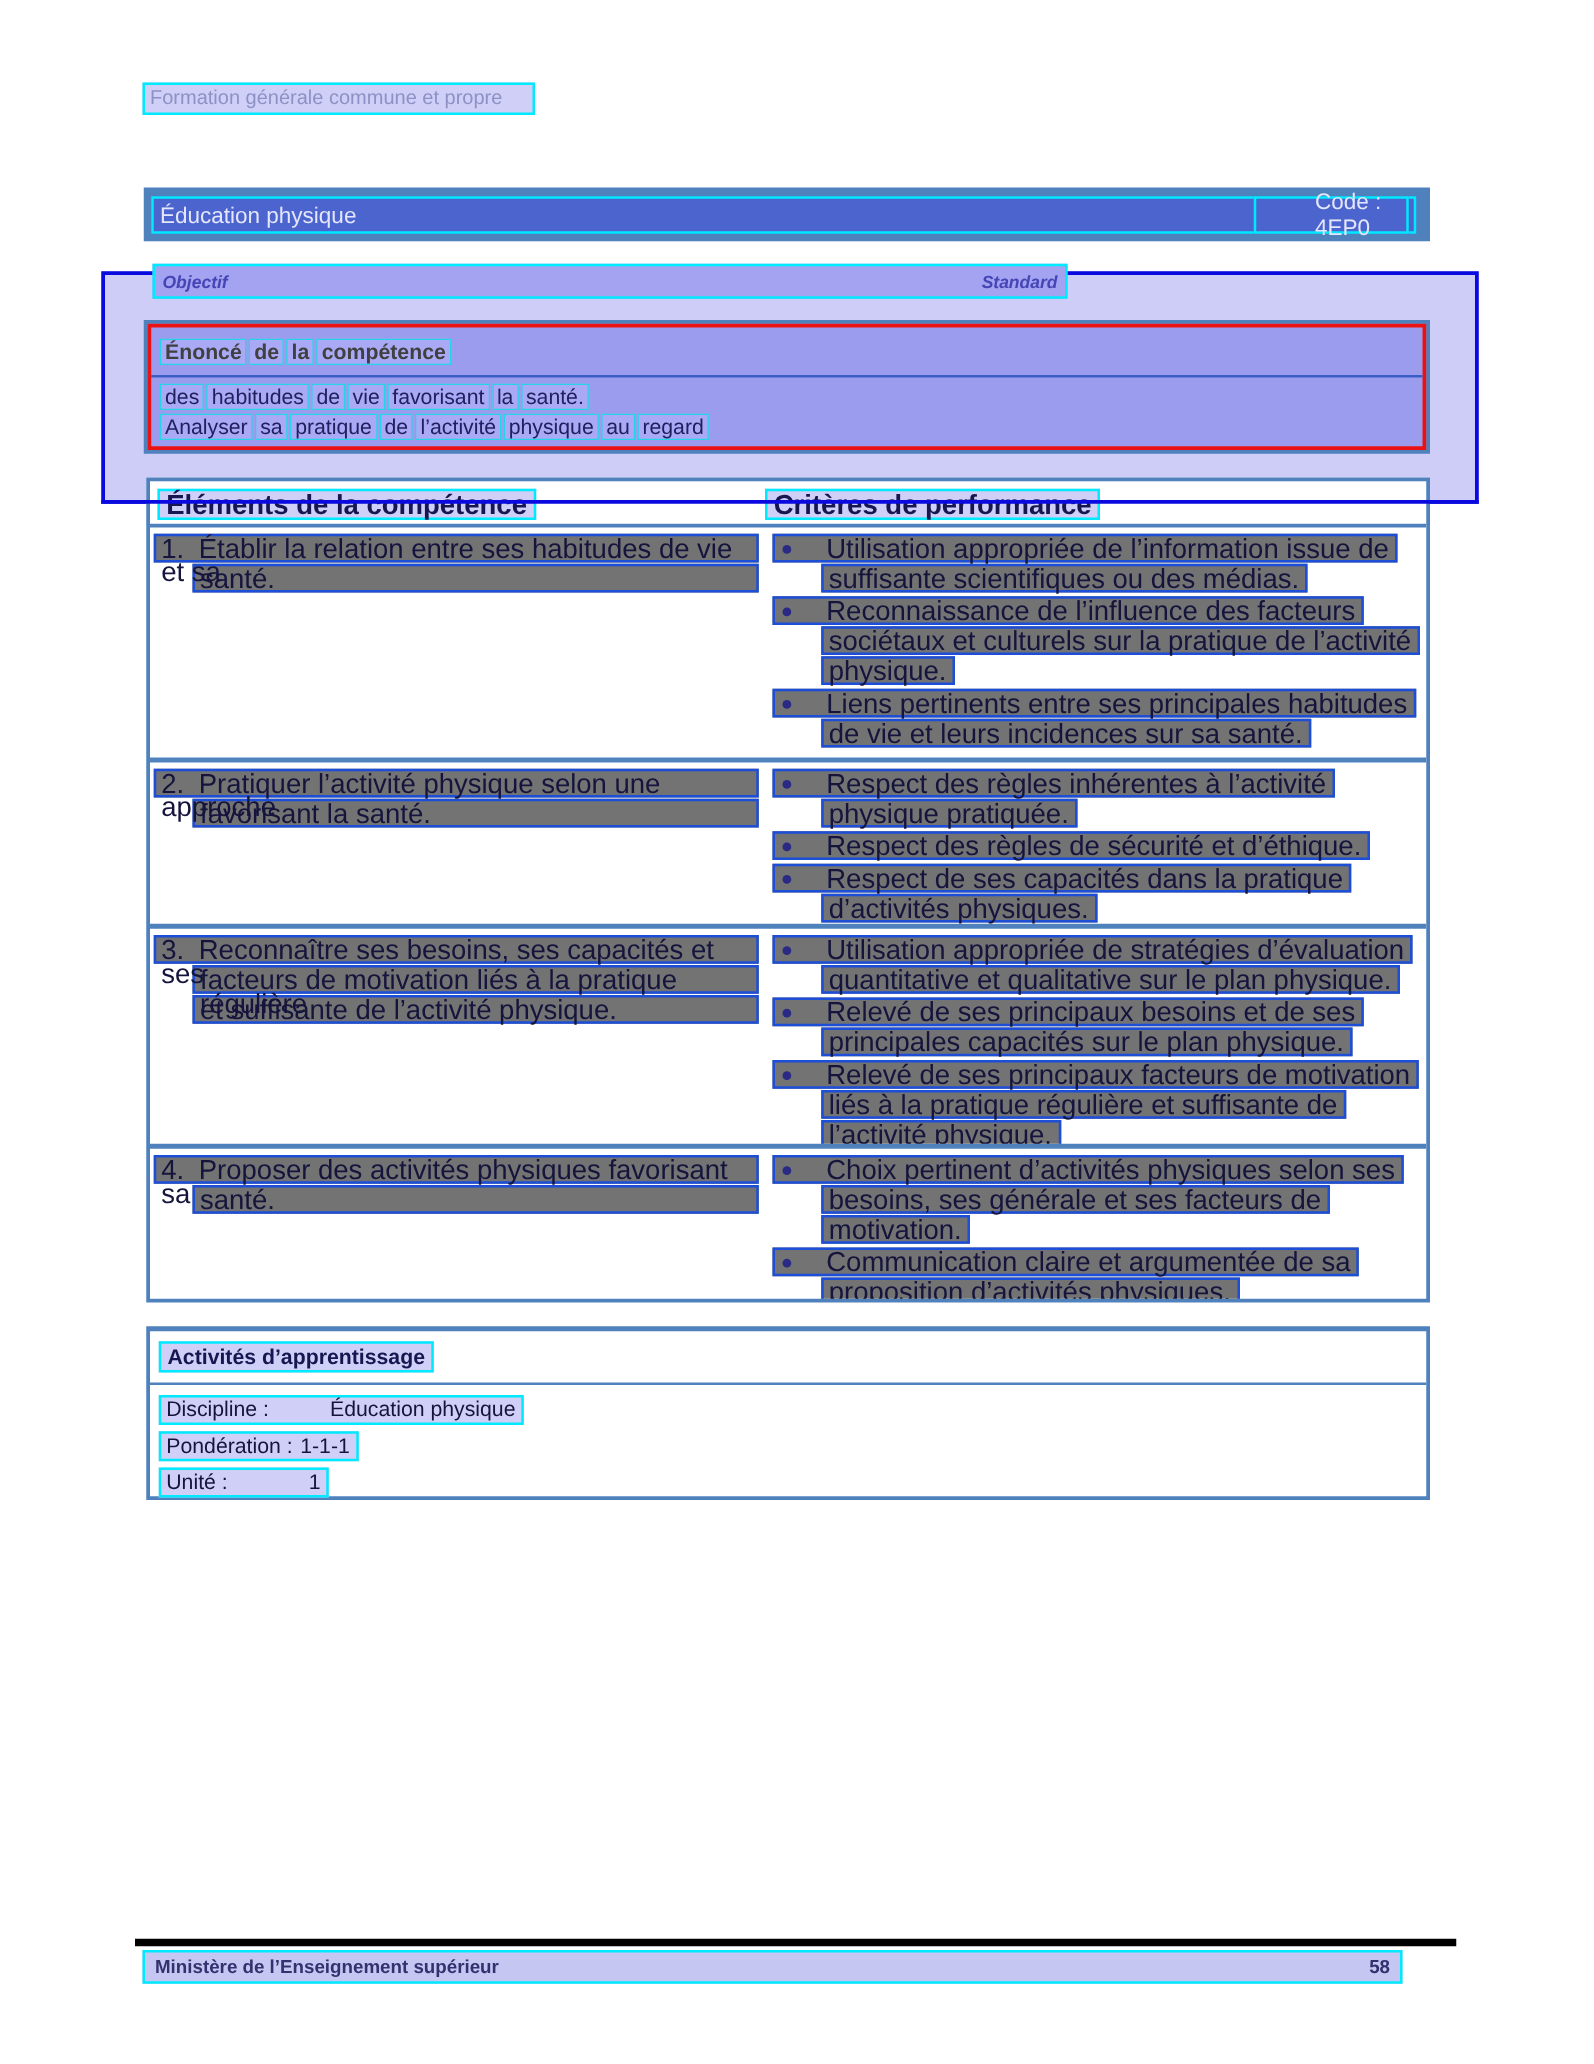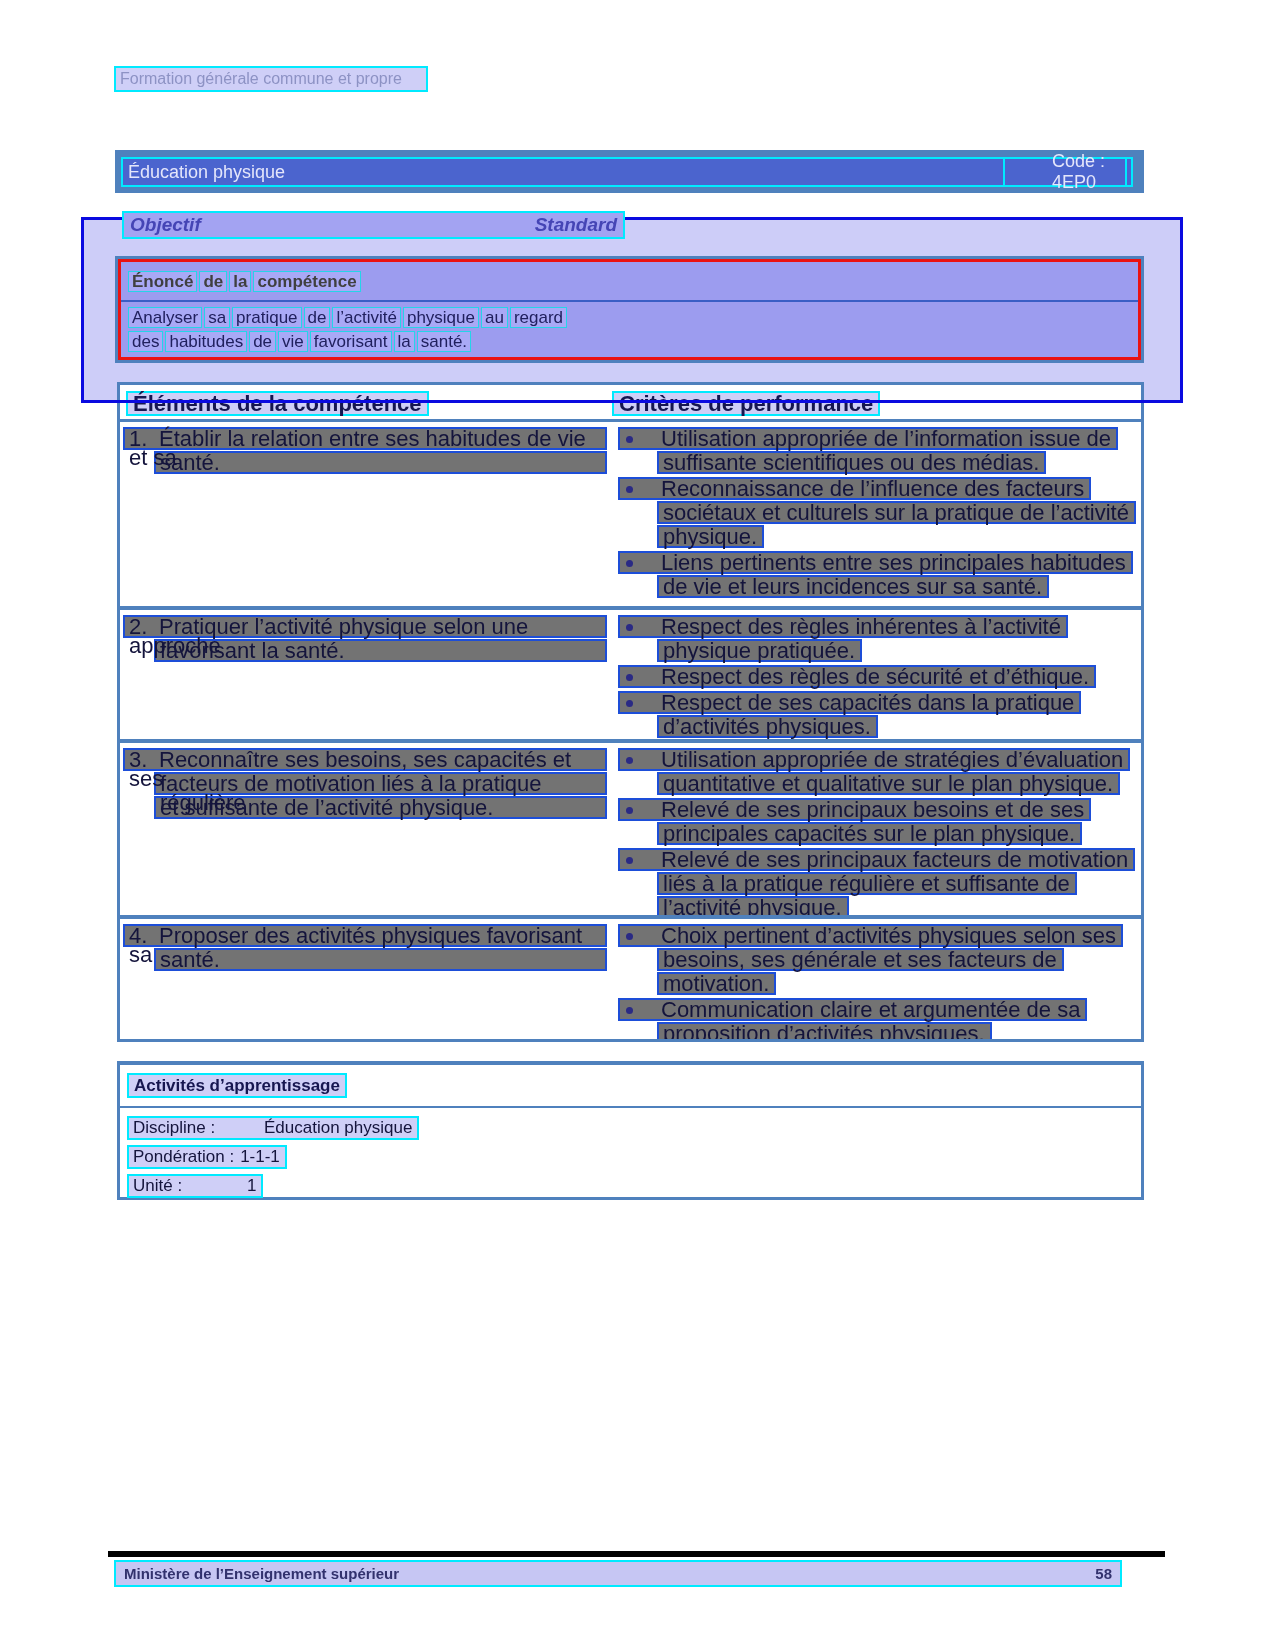--- a/index.html
+++ b/index.html
@@ -22,23 +22,23 @@
     padding-left:5px; font-size:18px; color:#e4e6fb; }
   .code-hl { position:absolute; left:888px; top:7px; width:124px; height:30px;
     background:#4b64ce; border:2px solid #00eaff; display:flex; align-items:center;
     justify-content:flex-end; padding-right:4px; font-size:18px; color:#e4e6fb;padding-left:47px; }
 
   
   .outer-box { position:absolute; left:81px; top:217px; width:1102px; height:186px;
     background:#cdcdf8; border:3px solid #0a0ae0; z-index:1; }
   .outer-box-line { position:absolute; left:81px; top:400px; width:1102px; height:3px;
     background:#0a0ae0; z-index:6; }
-  .os-hl { position:absolute; left:122px; top:211px; width:503px; height:28px; z-index:4;
+  .os-hl { position:absolute; left:122px; top:211px; width:732px; height:28px; z-index:4;
     background:#a3a3f2; border:2px solid #00eaff; display:flex; align-items:center;
-    justify-content:space-between; padding:0 6px; font-size:19px; font-weight:bold;
+    justify-content:space-between; padding:0 6px; font-size:14px; font-weight:bold;
     font-style:italic; color:#4545b5; }
 
   
   .enonce-frame { position:absolute; left:115px; top:256px; width:1029px; height:107px;
     background:#4f81bd; z-index:2; }
   .enonce-red { position:absolute; left:3px; top:3px; right:3px; bottom:3px;
     border:3px solid #ea1212; background:#9c9cef; }
   .enonce-title-band { height:40px; border-bottom:2px solid #3a5ec5; display:flex;
     align-items:center; padding-left:7px; }
   .enonce-body { padding:5px 0 0 7px; }
@@ -119,22 +119,22 @@
 
   <div class="enonce-frame">
     <div class="enonce-red">
       <div class="enonce-title-band" id="enonce-title">
           <span class="wbox t">Énoncé</span>
           <span class="wbox t">de</span>
           <span class="wbox t">la</span>
           <span class="wbox t">compétence</span>
         </div>
       <div class="enonce-body" id="enonce-body">
+          <div class="bodyline"><span class="wbox">des</span><span class="wbox">habitudes</span><span class="wbox">de</span><span class="wbox">vie</span><span class="wbox">favorisant</span><span class="wbox">la</span><span class="wbox">santé.</span></div>
           <div class="bodyline"><span class="wbox">Analyser</span><span class="wbox">sa</span><span class="wbox">pratique</span><span class="wbox">de</span><span class="wbox">l’activité</span><span class="wbox">physique</span><span class="wbox">au</span><span class="wbox">regard</span></div>
-          <div class="bodyline"><span class="wbox">des</span><span class="wbox">habitudes</span><span class="wbox">de</span><span class="wbox">vie</span><span class="wbox">favorisant</span><span class="wbox">la</span><span class="wbox">santé.</span></div>
         </div>
     </div>
   </div>
   <div class="outer-box-line"></div>
 
   <div class="comp-table">
     <div class="comp-head">
       <span class="head-hl head-left">Éléments de la compétence</span>
       <span class="head-hl head-right">Critères de performance</span>
     </div>

